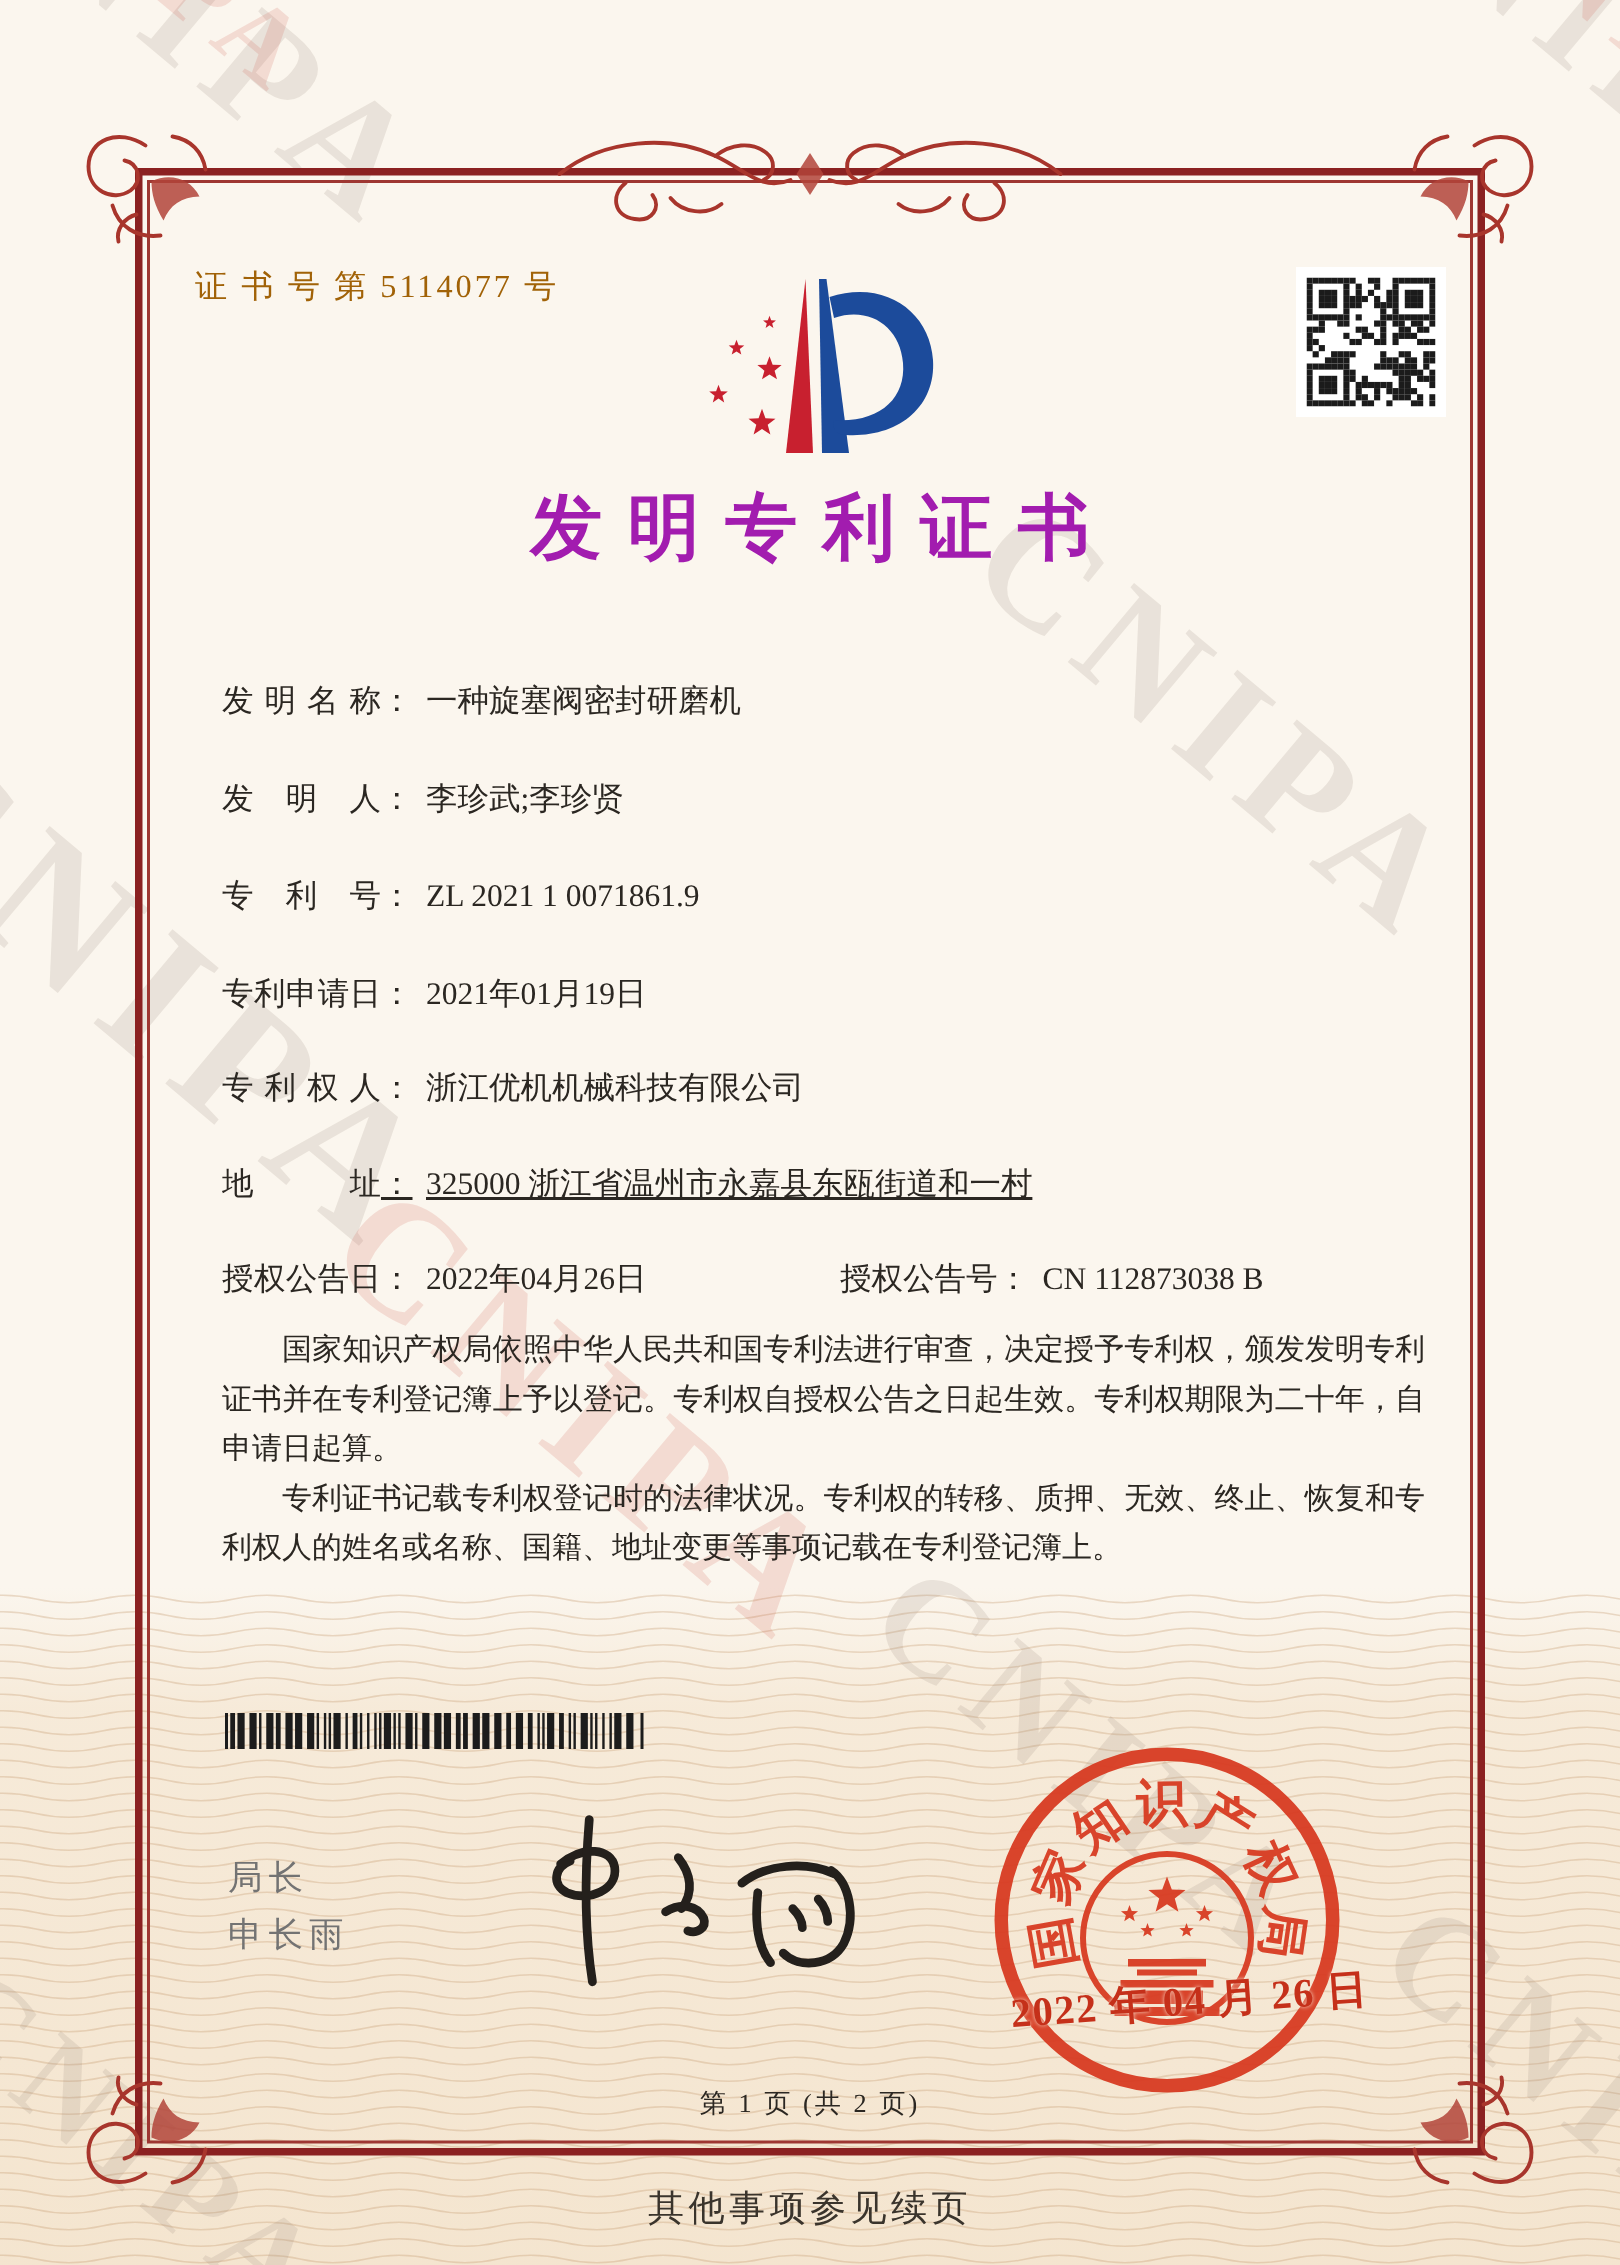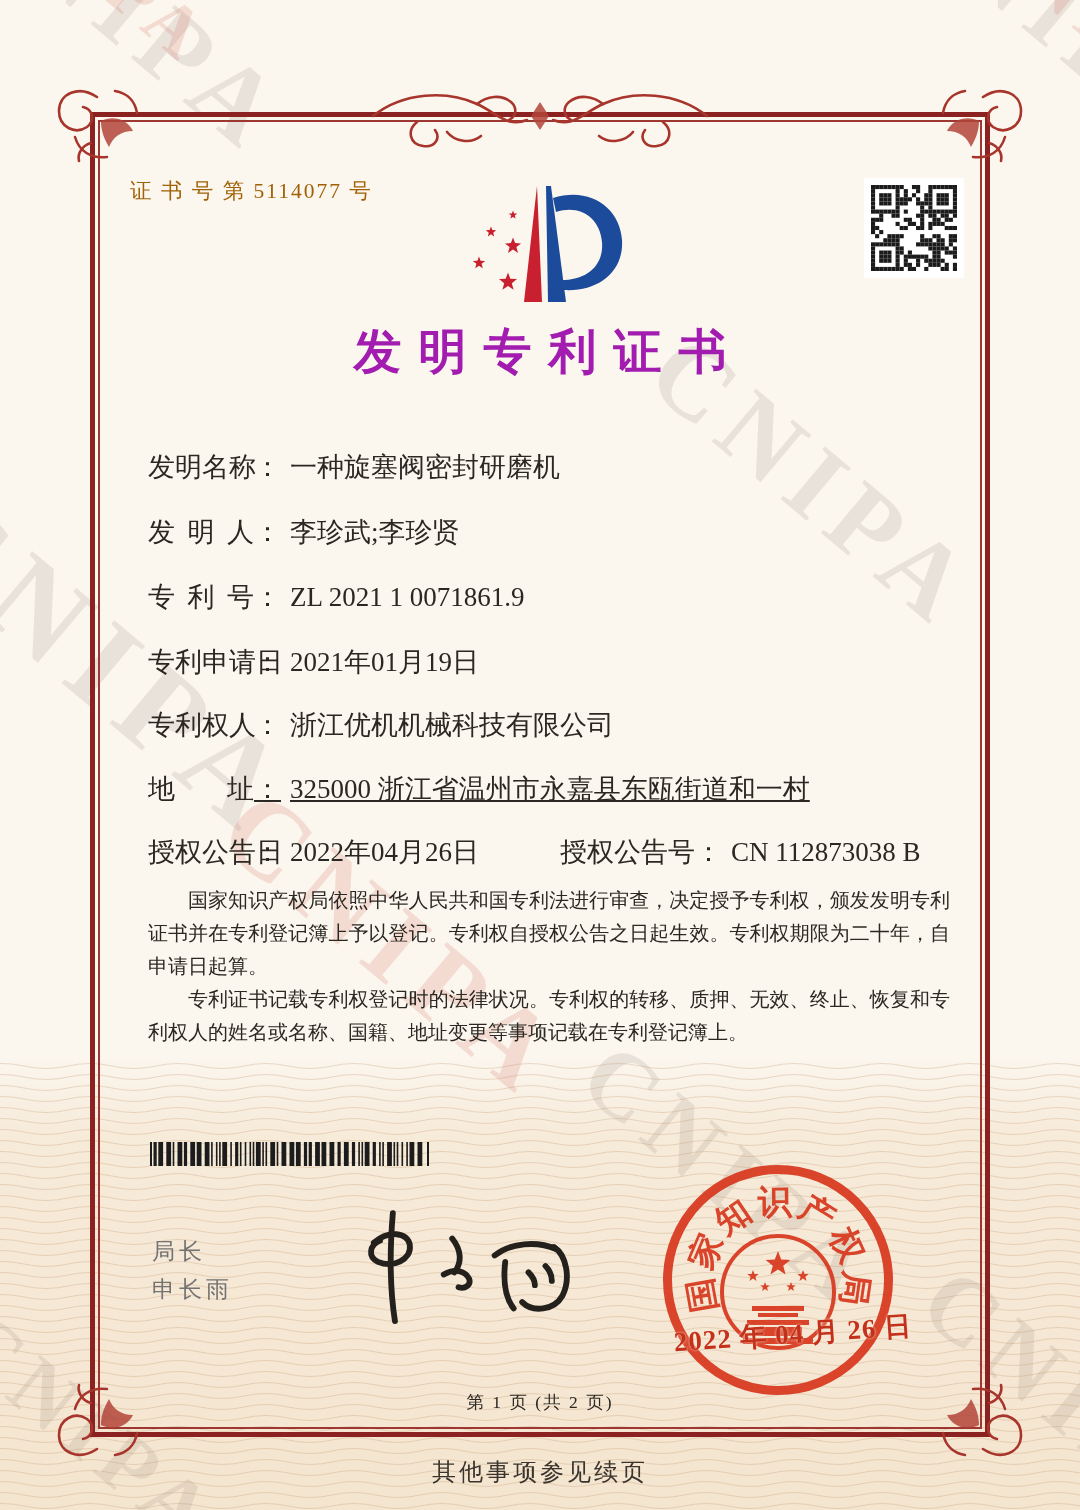--- a/index.html
+++ b/index.html
@@ -28,21 +28,21 @@
 
   
   .cert-no{position:absolute;left:130px;top:176px;font-size:21.5px;letter-spacing:2px;color:#a16207;z-index:4;}
   .logo{position:absolute;left:452px;top:174px;z-index:4;}
   .qr{position:absolute;left:864px;top:178px;width:100px;height:100px;background:#fff;padding:0;z-index:4;}
   .qr svg{position:absolute;inset:7px;} .qr rect{fill:#1b1b1b;}
   .title{position:absolute;left:0;right:0;top:320px;text-align:center;font-size:48px;font-weight:bold;
          letter-spacing:17px;text-indent:17px;color:#a21caf;z-index:4;}
 
   
-  .frow{position:absolute;left:148px;font-size:27px;line-height:30px;z-index:4;white-space:nowrap;}
+  .frow{position:absolute;left:148px;font-size:21px;line-height:30px;z-index:4;white-space:nowrap;}
   .fr1{top:452px;} .fr2{top:517px;} .fr3{top:582px;font-family:Liberation Serif, serif;} .fr4{top:647px;} .fr5{top:710px;} .fr6{top:774px;text-decoration:underline;} .fr7{top:837px;}
   .flabel{display:inline-block;width:106px;text-align:justify;text-align-last:justify;vertical-align:top;}
   .fvalue{margin-left:9px;}
   .fcell2{position:absolute;left:412px;top:0;white-space:nowrap;}
 
   
   .body-text{position:absolute;left:148px;top:884px;width:802px;z-index:4;}
   .body-text p{margin:0;text-indent:2em;font-size:20px;line-height:33px;text-align:justify;}
 
   

